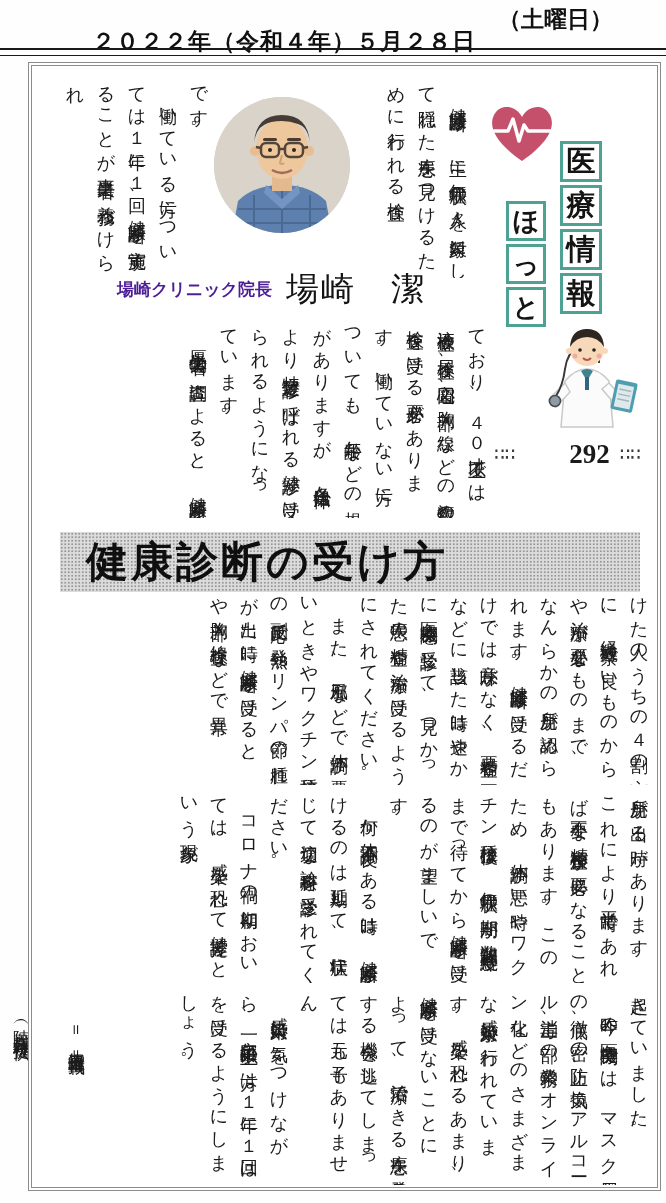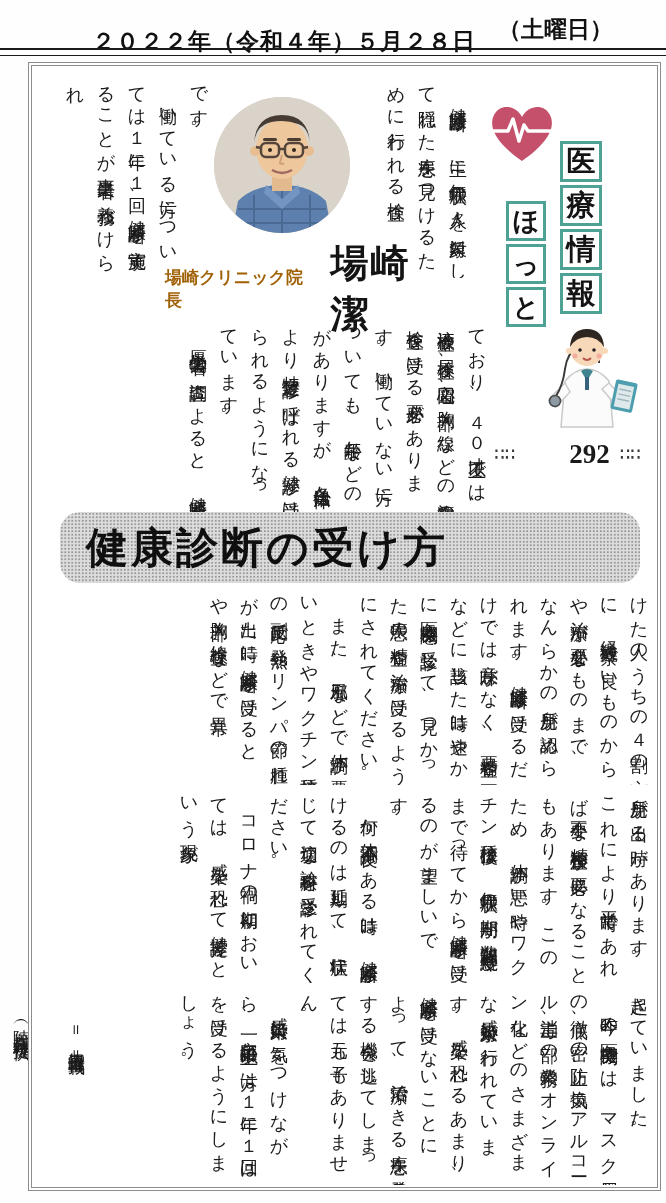--- a/index.html
+++ b/index.html
@@ -1,21 +1,21 @@
 <!DOCTYPE html>
 <html lang="ja"><head>
 <meta charset="utf-8">
 <style>
   html,body{margin:0;padding:0;}
   body{width:666px;height:1203px;background:#ffffff;font-family:"Liberation Serif","DejaVu Serif",serif;color:#1b1b1b;}
   .page{position:relative;width:666px;height:1203px;background:#fefefe;overflow:hidden;}
 
   
   .hdr-date{position:absolute;left:92px;top:14px;font-family:"Liberation Sans","DejaVu Sans",sans-serif;font-weight:bold;font-size:23px;letter-spacing:1px;color:#111;margin-top:12px;}
-  .hdr-week{position:absolute;left:498px;top:14px;font-family:"Liberation Sans","DejaVu Sans",sans-serif;font-weight:bold;font-size:23px;color:#111;}
+  .hdr-week{position:absolute;left:498px;top:4px;font-family:"Liberation Sans","DejaVu Sans",sans-serif;font-weight:bold;font-size:23px;color:#111;}
   .hdr-rule{position:absolute;left:0;top:48px;width:666px;height:5px;border-top:2px solid #1a1a1a;border-bottom:1px solid #1a1a1a;}
 
   
   .article-box{position:absolute;left:28px;top:62px;width:633px;height:1129px;border:1px solid #8c8c8c;box-sizing:border-box;padding:2px;background:#fff;}
   .article-inner{position:relative;width:100%;height:100%;border:1px solid #8c8c8c;box-sizing:border-box;background:#fff;}
 
   
   .vjp{writing-mode:vertical-rl;text-orientation:mixed;line-break:strict;overflow:hidden;position:absolute;}
   .vjp p{margin:0;padding:0;}
   .intro{font-size:18px;line-height:31px;letter-spacing:2px;}
@@ -26,37 +26,37 @@
   .row1{left:20px;top:519px;width:602px;height:200px;}
   .row2{left:20px;top:719px;width:602px;height:198px;}
   .row3{left:20px;top:917px;width:602px;height:202px;}
   .signoff-col{left:22px;top:955px;width:34px;height:170px;font-size:17px;letter-spacing:1px;}
 
   
   .photo{position:absolute;left:182px;top:31px;width:136px;height:136px;border-radius:50%;overflow:hidden;background:#d9d3c9;}
 
   
   .byline{position:absolute;left:85px;top:200px;width:370px;height:46px;display:flex;align-items:center;gap:14px;}
-  .byline-title{font-family:"Liberation Sans","DejaVu Sans",sans-serif;font-weight:600;font-size:17px;color:#a16207;margin-left:48px;}
-  .byline-name{font-size:38px;font-weight:bold;color:#141414;letter-spacing:2px;}
+  .byline-title{font-family:"Liberation Sans","DejaVu Sans",sans-serif;font-weight:600;font-size:17px;color:#4c1d95;}
+  .byline-name{font-size:33px;font-weight:normal;color:#141414;letter-spacing:2px;}
 
   
   .logo{position:absolute;left:440px;top:11px;width:187px;height:436px;}
   .heart-wrap{position:absolute;left:12px;top:20px;width:76px;height:70px;}
   .logo-title-col{position:absolute;left:88px;top:64px;display:flex;flex-direction:column;}
   .logo-sub-col{position:absolute;left:34px;top:124px;display:flex;flex-direction:column;}
   .char-box{width:42px;height:41px;border:3px solid #4da294;background:#fff;box-sizing:border-box;display:flex;align-items:center;justify-content:center;font-family:"Liberation Sans","DejaVu Sans",sans-serif;font-weight:bold;font-size:29px;color:#141414;margin-bottom:3px;}
   .logo-sub-col .char-box{width:40px;height:40px;font-size:26px;}
   .doctor-wrap{position:absolute;left:54px;top:240px;width:122px;height:112px;}
   .issue-line{position:absolute;left:0;top:362px;width:187px;display:flex;align-items:center;justify-content:center;gap:8px;}
   .dots{font-size:15px;color:#3a3a3a;letter-spacing:-1px;}
   .issue-num{font-size:27px;font-weight:600;color:#1a1a1a;margin-left:48px;}
 
   
-  .headline{position:absolute;left:28px;top:446px;width:580px;height:71px;background-color:#dcdcdc;background-image:radial-gradient(circle,#969696 1.1px,transparent 1.3px);background-size:3.5px 3.5px;display:flex;align-items:center;border-radius:20px;}
+  .headline{position:absolute;left:28px;top:466px;width:580px;height:60px;background-color:#dcdcdc;background-image:radial-gradient(circle,#969696 1.1px,transparent 1.3px);background-size:3.5px 3.5px;display:flex;align-items:center;}
   .headline span{font-family:"Liberation Sans","DejaVu Sans",sans-serif;font-weight:900;font-size:42px;color:#0f0f0f;letter-spacing:3px;padding-left:26px;white-space:nowrap;}
 
   
   .provider{position:absolute;left:3px;top:1014px;width:30px;height:190px;writing-mode:vertical-rl;text-orientation:mixed;font-size:17px;letter-spacing:2.5px;color:#1b1b1b;}
 </style>
 </head>
 <body>
 
 <div class="page">
 

